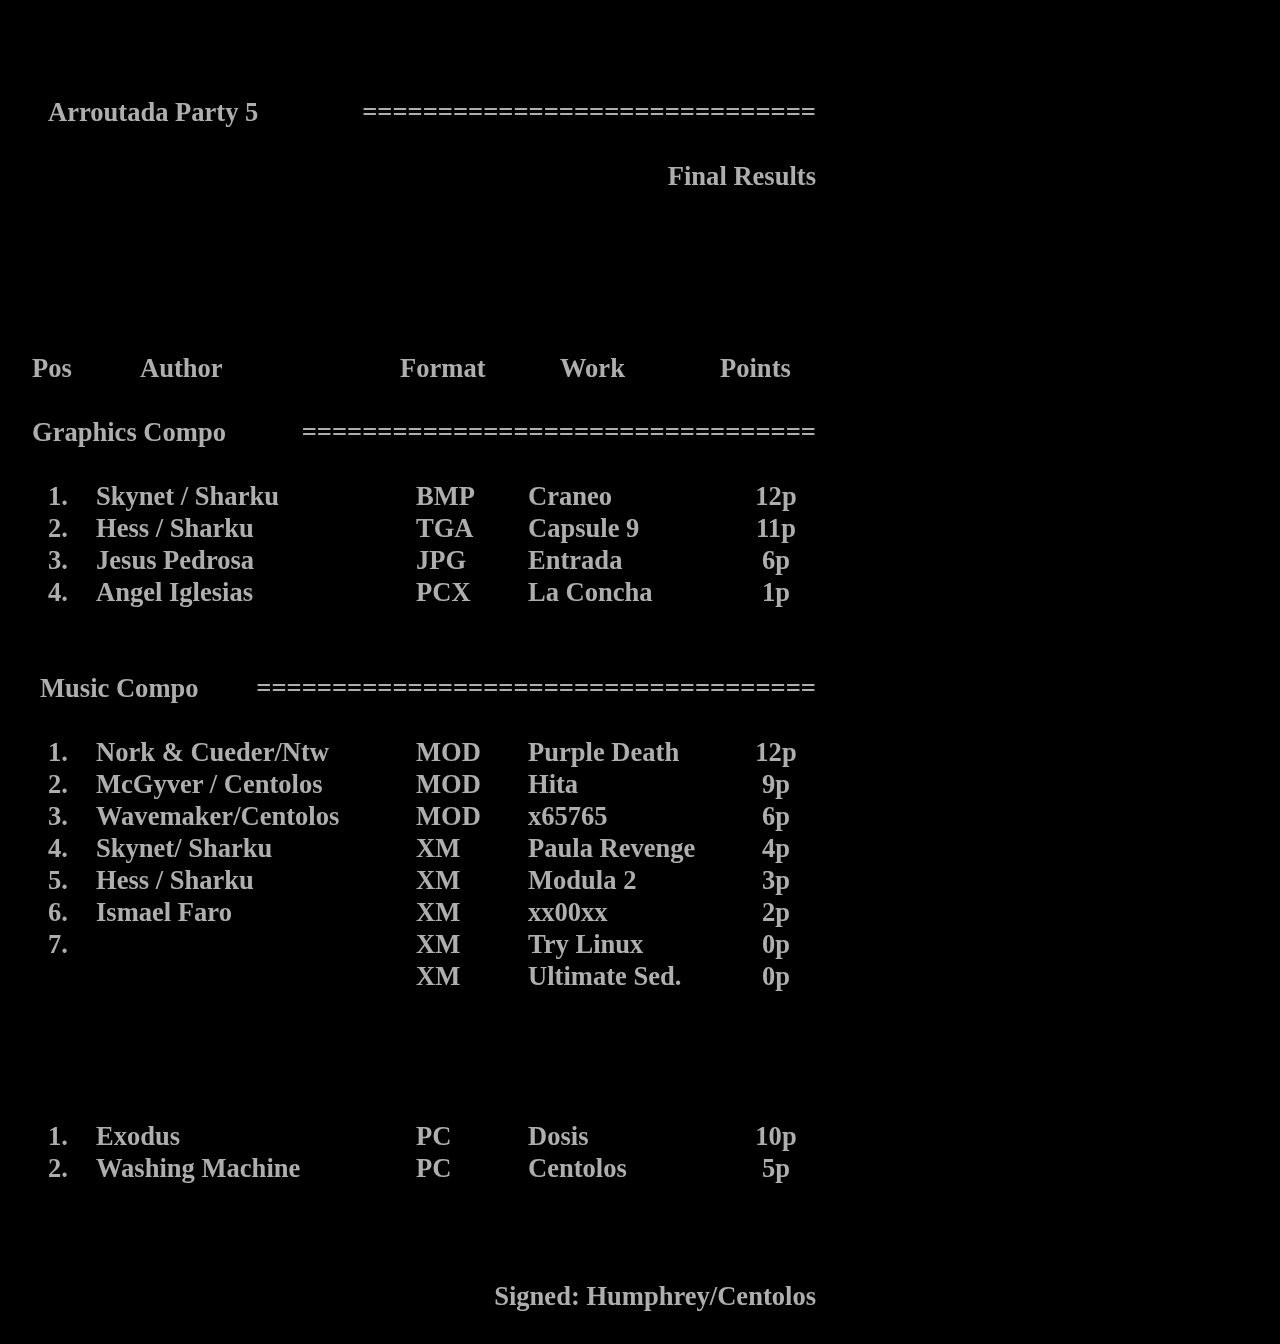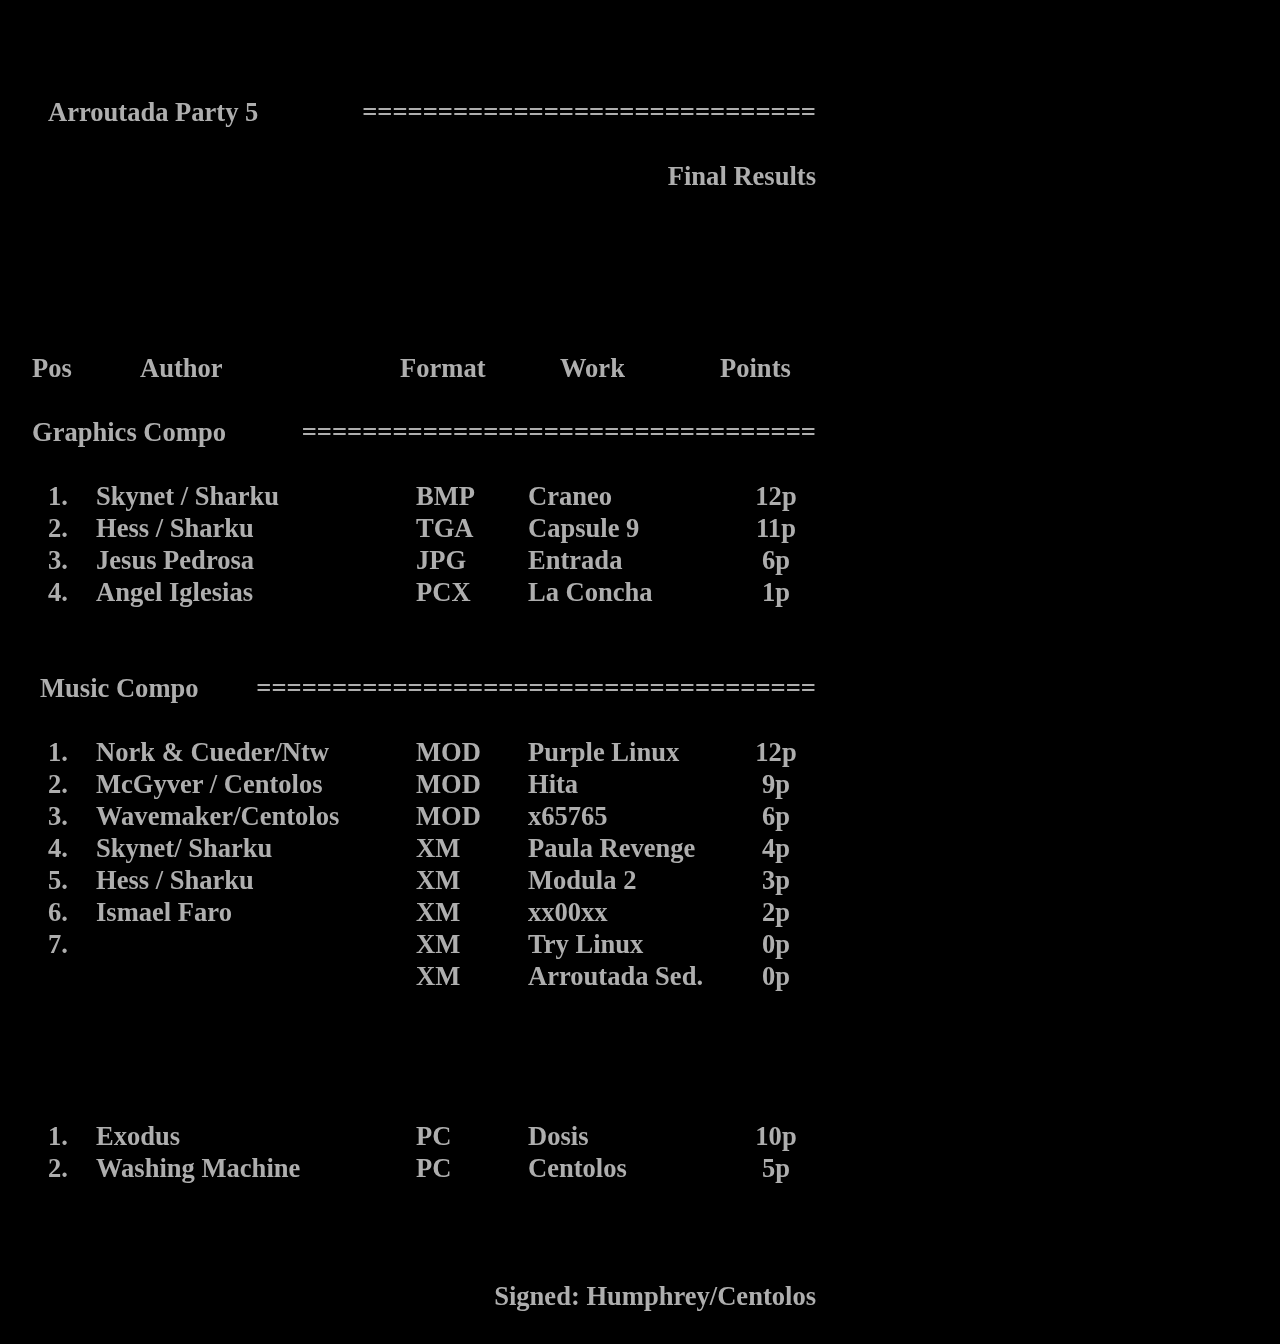--- a/index.html
+++ b/index.html
@@ -118,21 +118,21 @@
   
   <div class="line" style="top:672px">
     <span class="at" style="left:40px">Music Compo</span>
     <span class="ra">=====================================</span>
   </div>
 
   <div class="line" style="top:736px">
     <span class="at pos">1.</span>
     <span class="at auth">Nork &amp; Cueder/Ntw</span>
     <span class="fmt">MOD</span>
-    <span class="at work">Purple Linux</span>
+    <span class="at work">Purple Death</span>
     <span class="pts">12p</span>
   </div>
   <div class="line" style="top:768px">
     <span class="at pos">2.</span>
     <span class="at auth">McGyver / Centolos</span>
     <span class="fmt">MOD</span>
     <span class="at work">Hita</span>
     <span class="pts">9p</span>
   </div>
   <div class="line" style="top:800px">
@@ -165,21 +165,21 @@
   </div>
   <div class="line" style="top:928px">
     <span class="at pos">7.</span>
     <span class="fmt">XM</span>
     <span class="at work">Try Linux</span>
     <span class="pts">0p</span>
   </div>
   <div class="line" style="top:960px">
     <span class="at pos"></span>
     <span class="fmt">XM</span>
-    <span class="at work">Arroutada Sed.</span>
+    <span class="at work">Ultimate Sed.</span>
     <span class="pts">0p</span>
   </div>
 
   
 
   <div class="line" style="top:1120px">
     <span class="at pos">1.</span>
     <span class="at auth">Exodus</span>
     <span class="fmt">PC</span>
     <span class="at work">Dosis</span>

